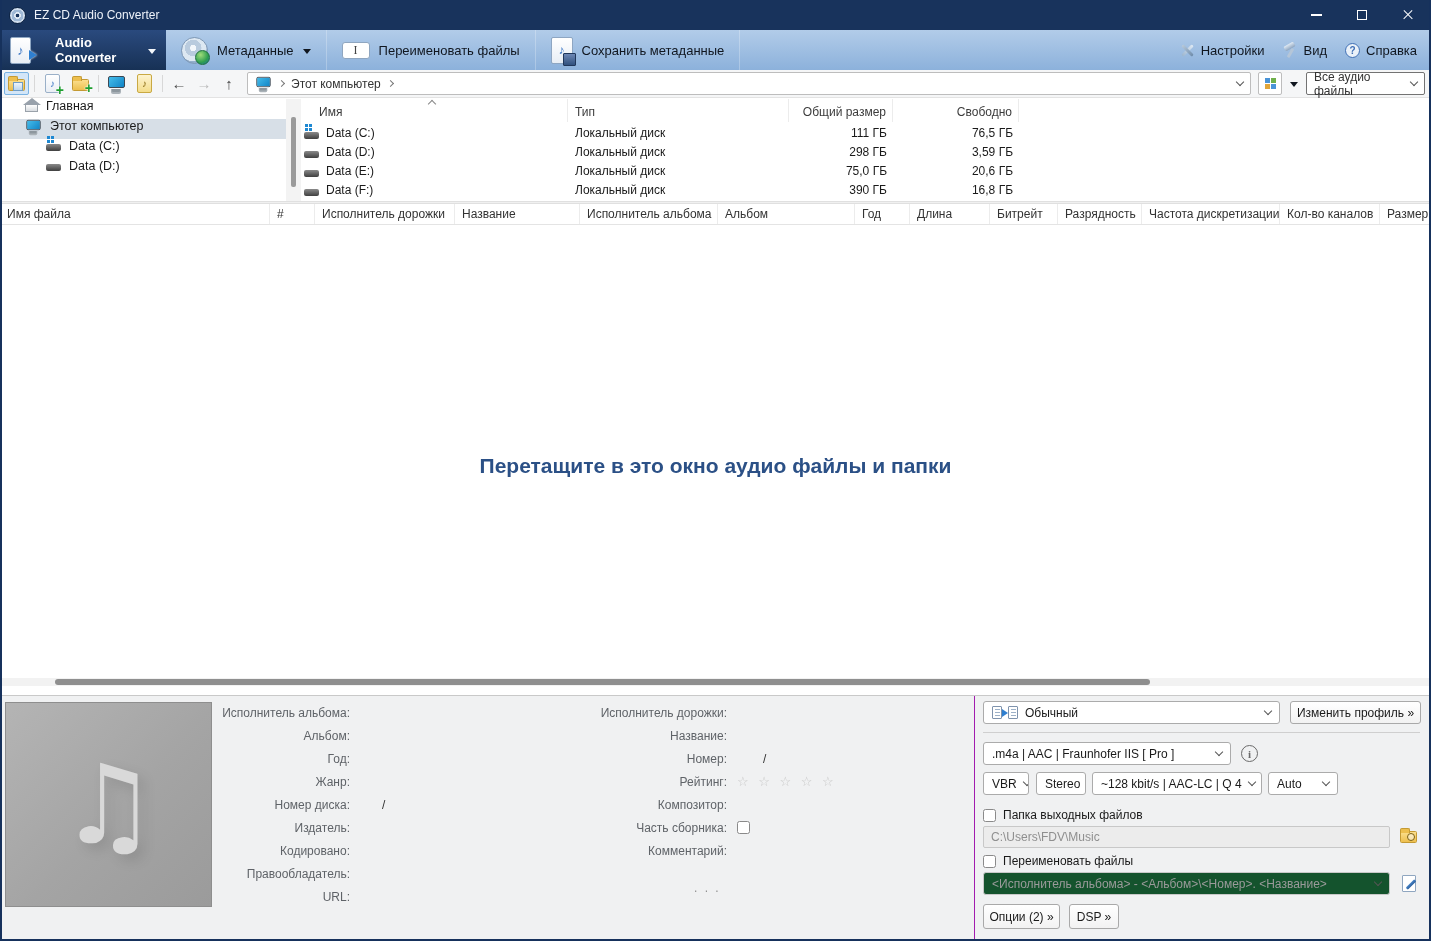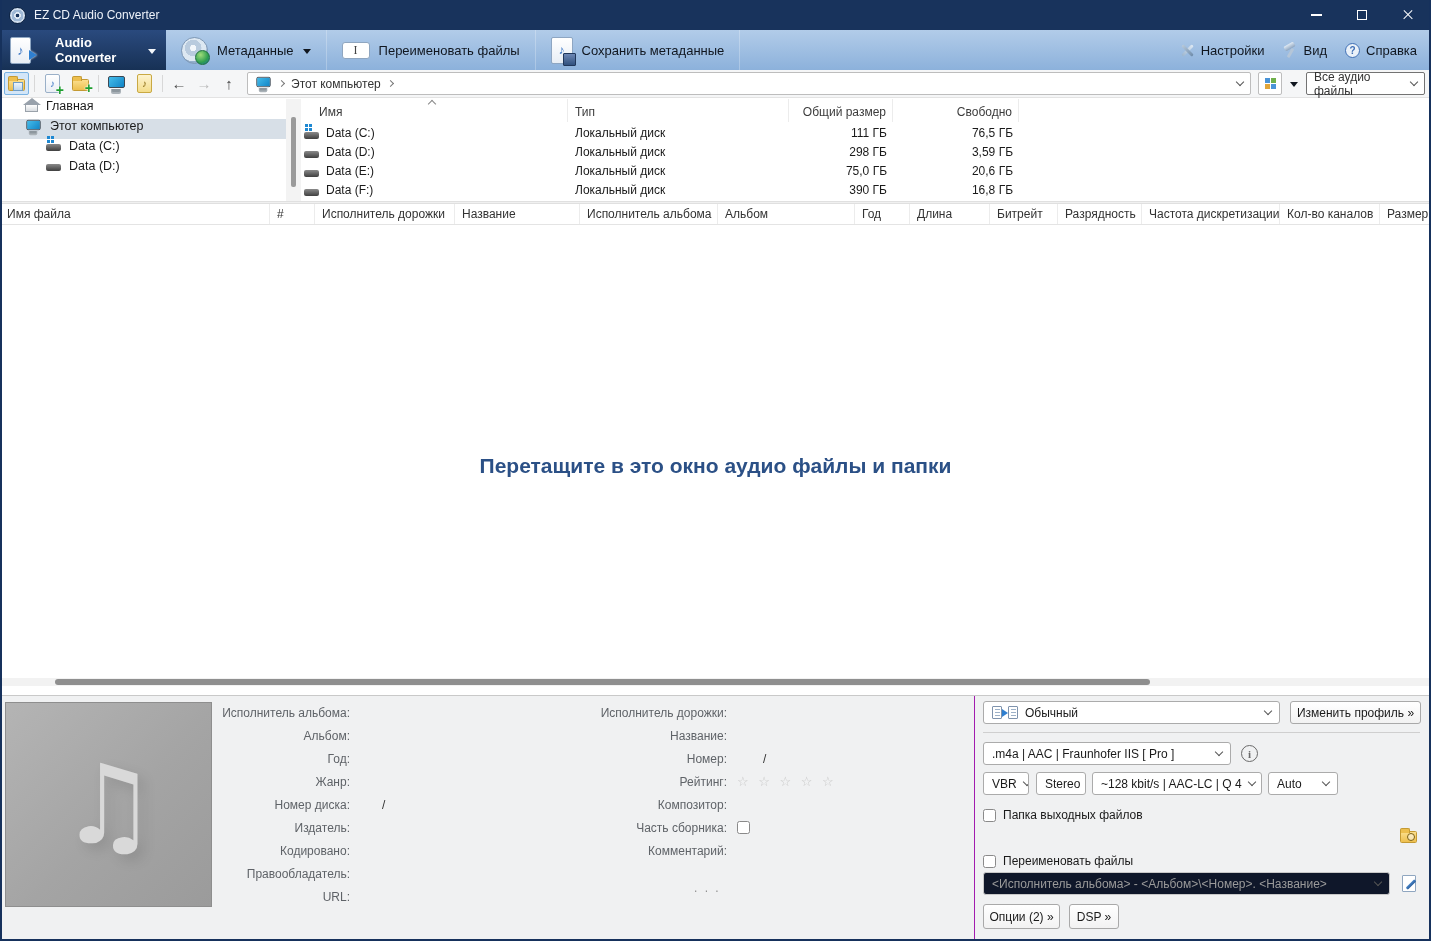--- a/index.html
+++ b/index.html
@@ -134,21 +134,21 @@
 .val.slash2{padding-left:36px;}
 .stars{padding-left:10px;color:#c9c9c9;font-size:13px;letter-spacing:3px;cursor:pointer;}
 .cb{width:13px;height:13px;background:#fff;border:1px solid #8a8a8a;border-radius:2.5px;flex:none;cursor:pointer;}
 .c2 .cb{margin-left:10px;}
 .meta-ellipsis{position:absolute;left:694px;top:185px;color:#909090;letter-spacing:2px;}
 
 
 .settings{position:absolute;left:974px;top:0;right:0;bottom:0;border-left:1px solid #a21caf;}
 .combo{position:absolute;display:flex;align-items:center;background:#fff;border:1px solid #ababab;border-radius:3px;padding:0 8px;height:23px;gap:7px;font-size:12px;color:#1a1a1a;cursor:pointer;white-space:nowrap;overflow:hidden;}
 .combo .chev{margin-left:auto;}
-.combo.disabled{background:#0f172a;color:#9a9a9a;border-color:#c8c8c8;cursor:default;}
+.combo.disabled{background:#14532d;color:#9a9a9a;border-color:#c8c8c8;cursor:default;}
 .profile-ic{display:flex;align-items:center;flex:none;}
 .profile-ic .pp{width:10px;height:13px;background:#fff;border:1px solid #7f93ad;border-radius:1px;position:relative;}
 .profile-ic .pp::before{content:"";position:absolute;top:2px;left:1.5px;width:5px;height:1px;background:#9db1c8;box-shadow:0 3px 0 #9db1c8,0 6px 0 #9db1c8;}
 .profile-ic .pa{width:0;height:0;border-top:4px solid transparent;border-bottom:4px solid transparent;border-left:6px solid #2f7fd0;margin:0 0px;}
 .btn{position:absolute;display:flex;align-items:center;justify-content:center;background:linear-gradient(#ffffff,#f2f2f2);border:1px solid #a9a9a9;border-radius:3px;height:23px;font-size:12px;color:#1a1a1a;cursor:pointer;white-space:nowrap;}
 .sep-line{position:absolute;left:8px;right:11px;top:36px;height:1px;background:#cfcfcf;}
 .info-ic{position:absolute;left:266px;top:49px;width:17px;height:17px;border-radius:50%;border:1.7px solid #6a6a6a;color:#6a6a6a;font-size:11px;font-weight:bold;display:flex;align-items:center;justify-content:center;font-family:"Liberation Serif",serif;cursor:pointer;}
 .info-ic::before{content:"i";}
 .cbrow{position:absolute;display:flex;align-items:center;gap:7px;cursor:pointer;}
 .field{position:absolute;display:flex;align-items:center;height:22px;background:#ececec;border:1px solid #c8c8c8;border-radius:2px;padding:0 7px;font-size:12px;color:#8f8f8f;white-space:nowrap;overflow:hidden;}
@@ -462,20 +462,23 @@
       </div>
       <div class="combo" style="left:293px;top:76px;width:70px;">
         <span>Auto</span>
         <span class="chev"></span>
       </div>
 
       <div class="cbrow" style="left:8px;top:112px;">
         <span class="cb"></span>
         <span>Папка выходных файлов</span>
       </div>
+      <div class="field" style="left:8px;top:130px;width:407px;">
+        <span>C:\Users\FDV\Music</span>
+      </div>
       <span class="iconbtn" style="left:421px;top:130px;">
         <span class="folder browse"></span>
       </span>
 
       <div class="cbrow" style="left:8px;top:158px;">
         <span class="cb"></span>
         <span>Переименовать файлы</span>
       </div>
       <div class="combo disabled" style="left:8px;top:176px;width:407px;">
         <span>&lt;Исполнитель альбома&gt; - &lt;Альбом&gt;\&lt;Номер&gt;. &lt;Название&gt;</span>

